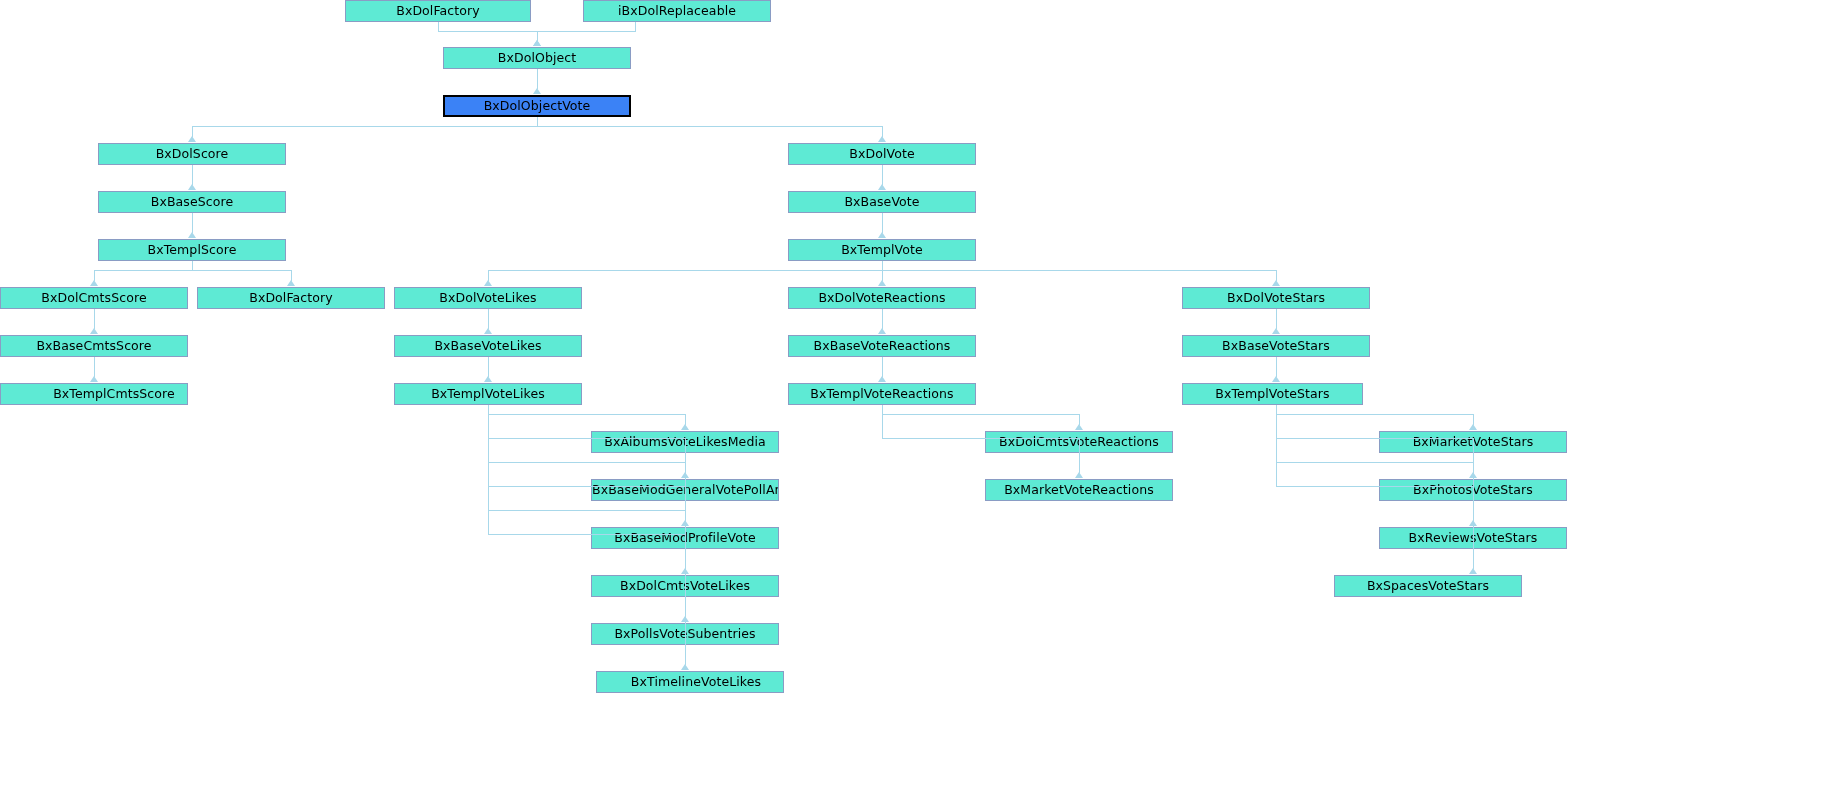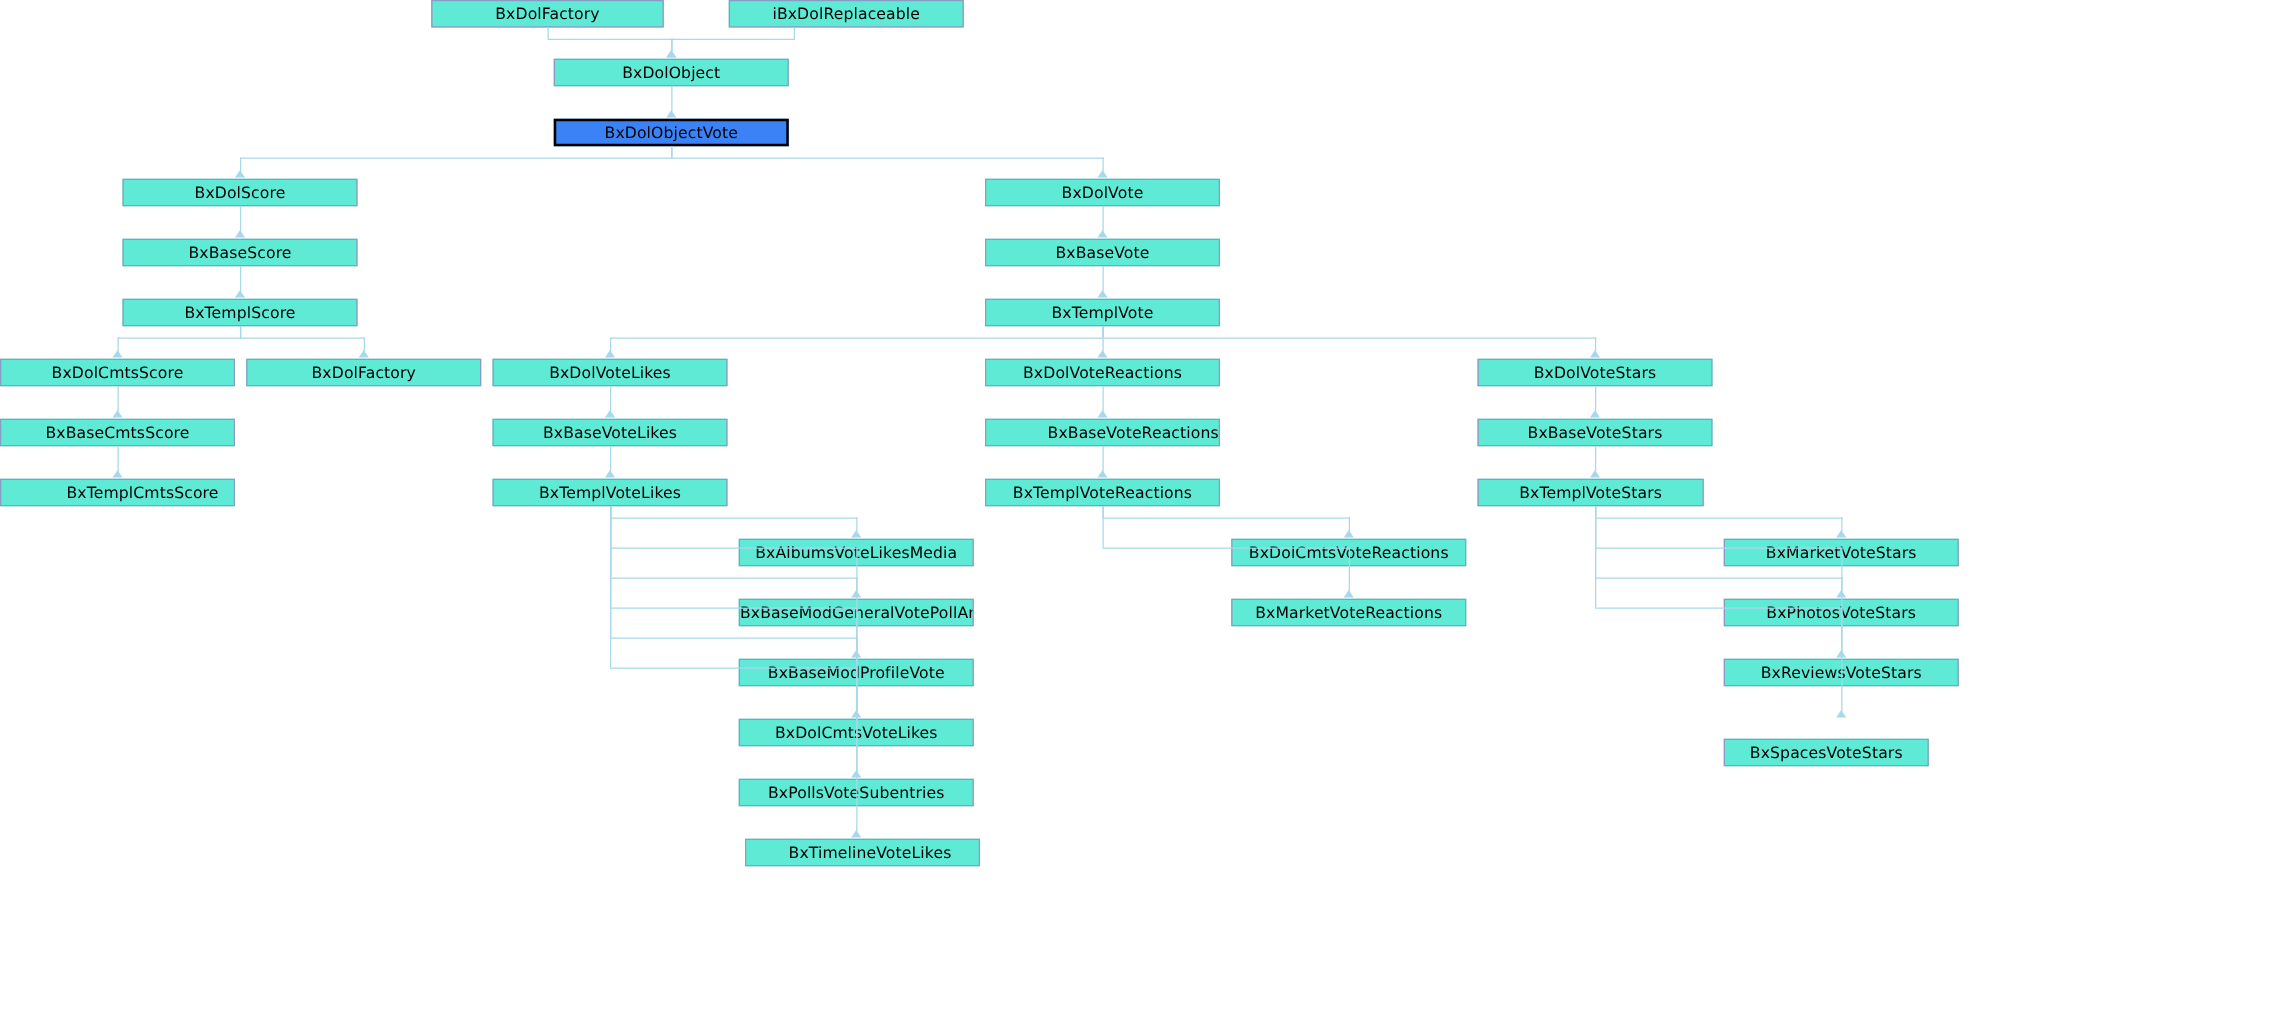--- a/index.html
+++ b/index.html
@@ -65,36 +65,36 @@
     <div class="node" style="left: 788px; top: 191px; width: 188px;">BxBaseVote</div>
     <div class="node" style="left: 98px; top: 239px; width: 188px;">BxTemplScore</div>
     <div class="node" style="left: 788px; top: 239px; width: 188px;">BxTemplVote</div>
     <div class="node" style="left: 0px; top: 287px; width: 188px;">BxDolCmtsScore</div>
     <div class="node" style="left: 197px; top: 287px; width: 188px;">BxDolFactory</div>
     <div class="node" style="left: 394px; top: 287px; width: 188px;">BxDolVoteLikes</div>
     <div class="node" style="left: 788px; top: 287px; width: 188px;">BxDolVoteReactions</div>
     <div class="node" style="left: 1182px; top: 287px; width: 188px;">BxDolVoteStars</div>
     <div class="node" style="left: 0px; top: 335px; width: 188px;">BxBaseCmtsScore</div>
     <div class="node" style="left: 394px; top: 335px; width: 188px;">BxBaseVoteLikes</div>
-    <div class="node" style="left: 788px; top: 335px; width: 188px; text-align: right;">BxBaseVoteReactions</div>
+    <div class="node" style="left: 788px; top: 335px; width: 188px;">BxBaseVoteReactions</div>
     <div class="node" style="left: 1182px; top: 335px; width: 188px;">BxBaseVoteStars</div>
     <div class="node" style="left: 0px; top: 383px; width: 188px; padding-left: 40px;">BxTemplCmtsScore</div>
     <div class="node" style="left: 394px; top: 383px; width: 188px;">BxTemplVoteLikes</div>
     <div class="node" style="left: 788px; top: 383px; width: 188px;">BxTemplVoteReactions</div>
     <div class="node" style="left: 1182px; top: 383px; width: 181px;">BxTemplVoteStars</div>
     <div class="node" style="left: 591px; top: 431px; width: 188px;">BxAlbumsVoteLikesMedia</div>
     <div class="node" style="left: 985px; top: 431px; width: 188px;">BxDolCmtsVoteReactions</div>
     <div class="node" style="left: 1379px; top: 431px; width: 188px;">BxMarketVoteStars</div>
     <div class="node" style="left: 591px; top: 479px; width: 188px;">BxBaseModGeneralVotePollAnswers</div>
     <div class="node" style="left: 985px; top: 479px; width: 188px;">BxMarketVoteReactions</div>
     <div class="node" style="left: 1379px; top: 479px; width: 188px;">BxPhotosVoteStars</div>
     <div class="node" style="left: 591px; top: 527px; width: 188px;">BxBaseModProfileVote</div>
     <div class="node" style="left: 1379px; top: 527px; width: 188px;">BxReviewsVoteStars</div>
     <div class="node" style="left: 591px; top: 575px; width: 188px;">BxDolCmtsVoteLikes</div>
-    <div class="node" style="left: 1379px; top: 575px; width: 164px; margin-top: 16px;">BxSpacesVoteStars</div>
+    <div class="node" style="left: 1334px; top: 575px; width: 188px;">BxSpacesVoteStars</div>
     <div class="node" style="left: 591px; top: 623px; width: 188px;">BxPollsVoteSubentries</div>
     <div class="node" style="left: 596px; top: 671px; width: 188px; padding-left: 12px;">BxTimelineVoteLikes</div>
     <div class="edge v" style="left: 537px; top: 31px; height: 10px;"></div>
     <div class="arrow" style="left: 533px; top: 40px;"></div>
     <div class="edge h" style="left: 438px; top: 31px; width: 100px;"></div>
     <div class="edge v" style="left: 438px; top: 22px; height: 9px;"></div>
     <div class="edge v" style="left: 537px; top: 31px; height: 10px;"></div>
     <div class="arrow" style="left: 533px; top: 40px;"></div>
     <div class="edge h" style="left: 537px; top: 31px; width: 99px;"></div>
     <div class="edge v" style="left: 635px; top: 22px; height: 9px;"></div>

